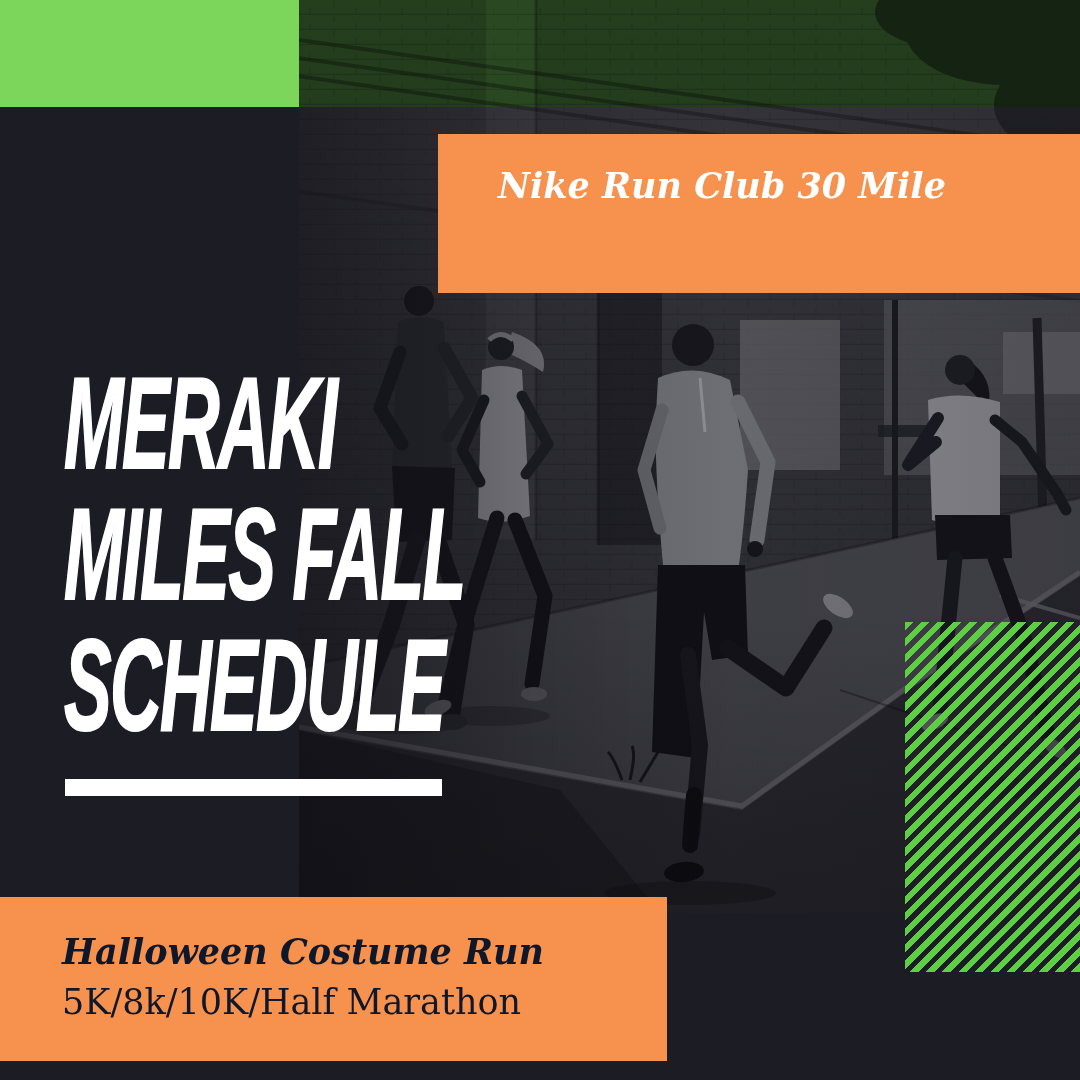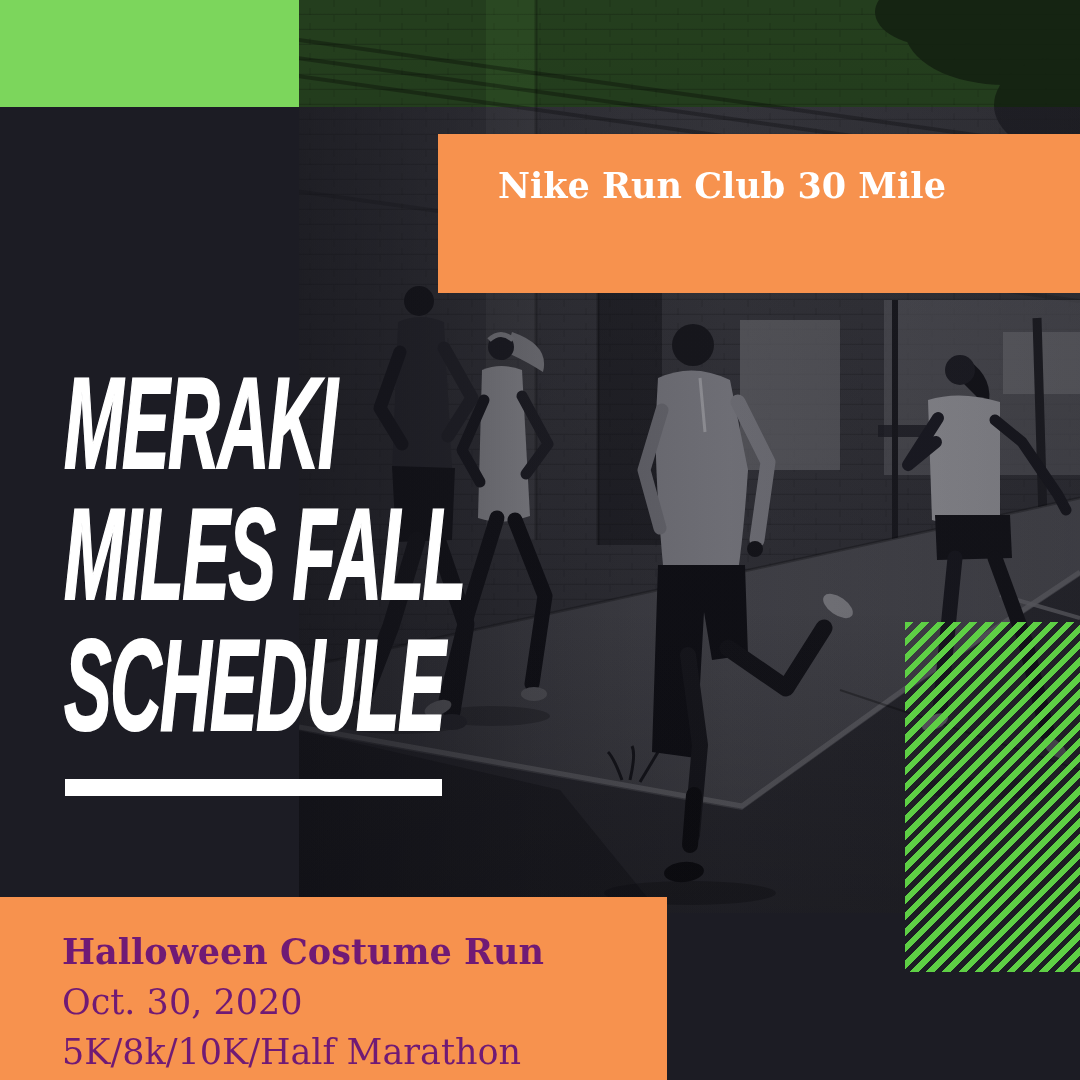--- a/index.html
+++ b/index.html
@@ -27,25 +27,25 @@
   }
   
   .green-band { position:absolute; left:0; top:0; width:299px; height:107px; background:#7CD65C; }
   
   .banner-top {
     position:absolute; left:438px; top:134px; width:642px; height:159px;
     background:#F7924E; color:#FFFFFF; box-sizing:border-box;
     padding:27px 20px 0 60px; font-size:35px; line-height:49px;
   }
   .banner-bottom {
-    position:absolute; left:0; top:897px; width:667px; height:183px;
-    background:#F7924E; color:#701a75; box-sizing:border-box;
+    position:absolute; left:0; top:897px; width:667px; height:164px;
+    background:#F7924E; color:#0f172a; box-sizing:border-box;
     padding:30px 24px 0 62px; font-size:35px; line-height:50px;
   }
-  .bold-line { font-weight:bold; }
+  .bold-line { font-weight:bold;font-style:italic; }
   
   .headline {
     position:absolute; left:64px; top:358px; color:#FFFFFF;
     font-family:"Liberation Sans", sans-serif;
     font-style:italic; font-weight:700;
     font-size:130px; line-height:131px; letter-spacing:-3px;
     transform:scaleX(0.55); transform-origin:0 0;
     -webkit-text-stroke:2px #FFFFFF; white-space:nowrap;
   }
   .title-underline {
@@ -188,17 +188,16 @@
     <div>MERAKI</div>
     <div>MILES FALL</div>
     <div>SCHEDULE</div>
   </div>
   <div class="title-underline"></div>
 
   <div class="stripes"></div>
 
   <div class="banner-bottom">
     <div class="bold-line">Halloween Costume Run</div>
-    <div>Oct. 30, 2020</div>
     <div>5K/8k/10K/Half Marathon</div>
   </div>
 
 </div>
 
 </body></html>

